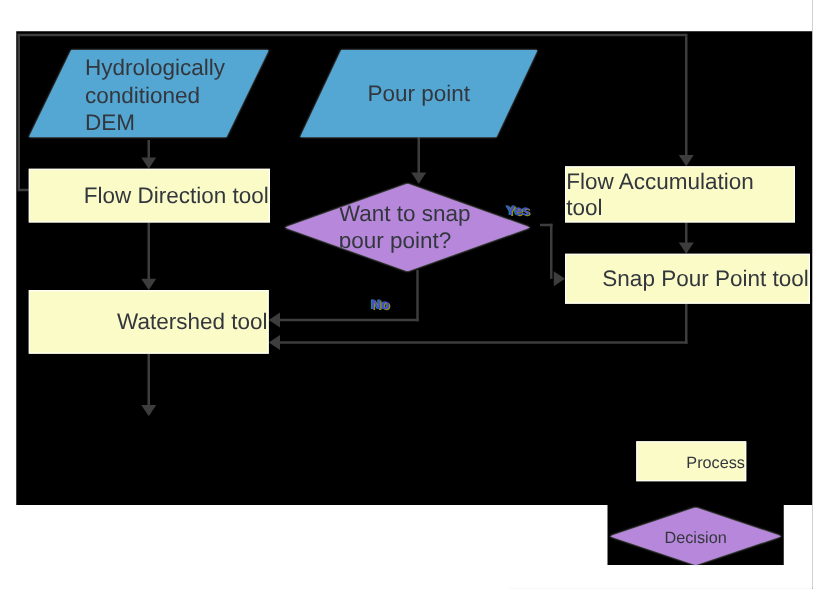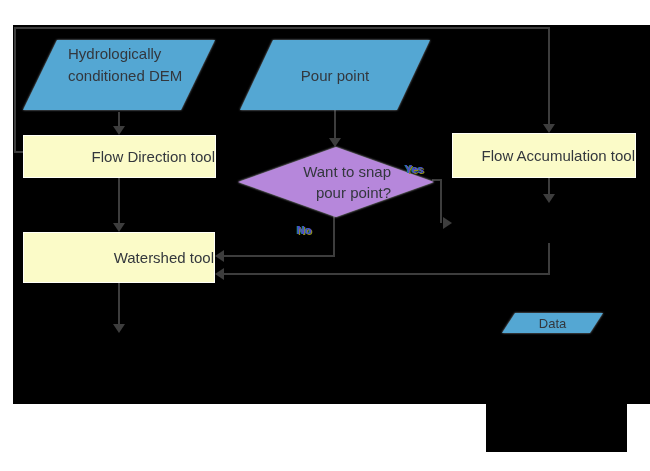--- a/index.html
+++ b/index.html
@@ -20,22 +20,22 @@
   .pgram-wrap,.dmd-wrap{position:absolute;}
   .pgram-wrap{filter:drop-shadow(0 0 1px #8a939c);}
   .dmd-wrap{filter:drop-shadow(0 0 1px #c9c4d2);}
   .pgram{width:100%;height:100%;background:var(--fill-data,#54a7d3);
     clip-path:polygon(var(--sk) 0,100% 0,calc(100% - var(--sk)) 100%,0 100%);}
   .dmd{width:100%;height:100%;background:var(--fill-decision,#b687db);
     clip-path:polygon(50% 0,100% 50%,50% 100%,0 50%);}
   .proc{position:absolute;background:var(--fill-process,#fbfbc8);
     border:1px solid rgba(255,255,255,.85);box-sizing:border-box;
     display:flex;align-items:center;justify-content:flex-end;}
-  .label{font-size:15px;line-height:21px;color:#33373d;}
-  .center-flex{display:flex;align-items:center;justify-content:center;width:100%;height:100%;text-align:right;}
+  .label{font-size:18px;line-height:21px;color:#33373d;}
+  .center-flex{display:flex;align-items:center;justify-content:center;width:100%;height:100%;text-align:left;}
   .dem-text{padding:3px 0 0 45px;line-height:22px;width:125px;text-align:left;}
   .dmd-text{width:110px;margin:0 auto;}
   .legend-label{font-size:13px;}
   .edge-label{position:absolute;font-size:11px;font-weight:bold;
     color:#4a4ad0;text-shadow:1px 1px 0 #8f8f1f,-1px 0 0 #1a8888;}
 </style>
 </head>
 <body>
 
 <div class="stage">
@@ -89,38 +89,44 @@
   </div>
 
   <div class="proc" style="left:23px;top:135px;width:193px;height:43px">
     <span class="label">Flow Direction tool</span>
   </div>
 
   <div class="proc" style="left:452px;top:133px;width:184px;height:45px">
     <span class="label">Flow Accumulation tool</span>
   </div>
 
+  <div class="proc" style="left:452px;top:203px;width:196px;height:40px">
+    <span class="label">Snap Pour Point tool</span>
+  </div>
 
-  <div class="dmd-wrap" style="left:238px;top:147px;width:196px;height:70px">
+  <div class="dmd-wrap" style="left:228px;top:147px;width:196px;height:70px">
     <div class="dmd">
       <div class="center-flex">
           <span class="label dmd-text">Want to snap pour point?</span>
         </div>
     </div>
   </div>
 
   <div class="proc" style="left:23px;top:232px;width:192px;height:51px">
     <span class="label">Watershed tool</span>
   </div>
 
 
   <div class="edge-label" style="left:405px;top:163px">Yes</div>
-  <div class="edge-label" style="left:297px;top:224px">No</div>
+  <div class="edge-label" style="left:297px;top:238px">No</div>
 
-  <div class="pgram-wrap" style="left:502px;top:313px;width:101px;height:20px">
-    <div class="pgram" style="--sk:13px">
-      <div class="center-flex label legend-label">Data</div>
+
+  <div class="proc" style="left:509px;top:353px;width:88px;height:32px">
+    <span class="label legend-label">Process</span>
+  </div>
+
+  <div class="dmd-wrap" style="left:488px;top:406px;width:137px;height:46px">
+    <div class="dmd">
+      <div class="center-flex label legend-label">Decision</div>
     </div>
   </div>
-
-
 
 </div>
 
 </body></html>

